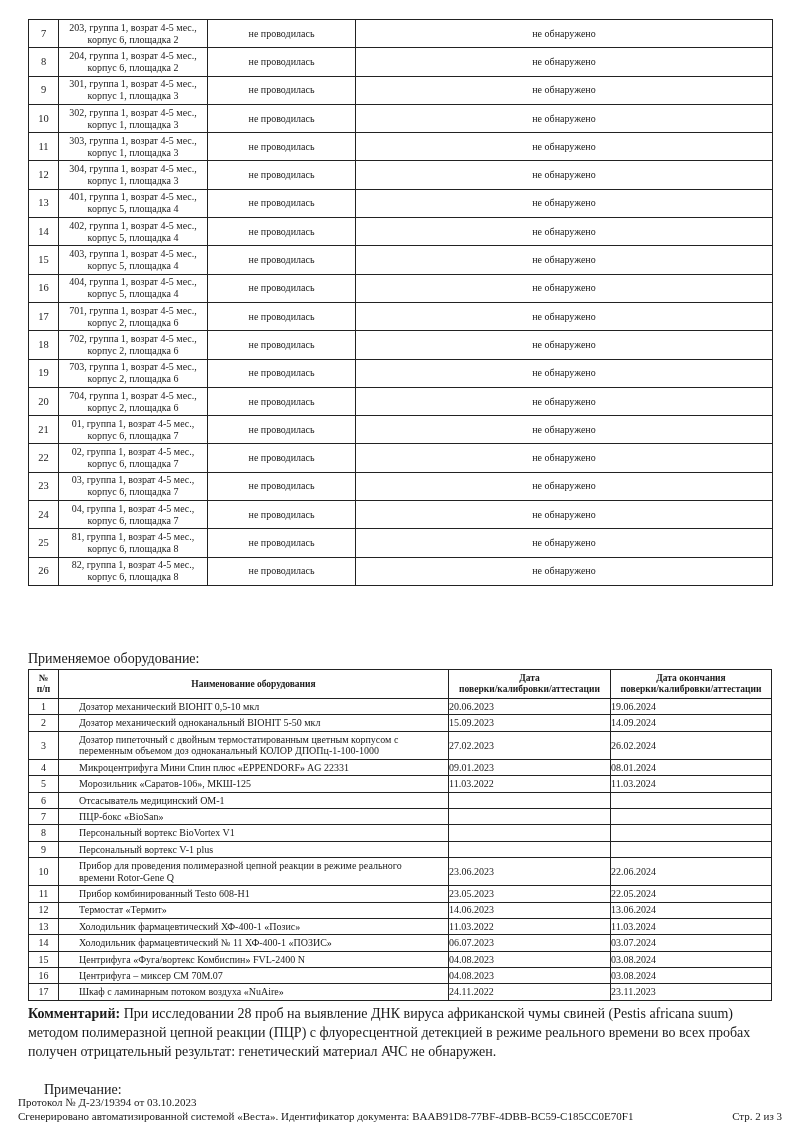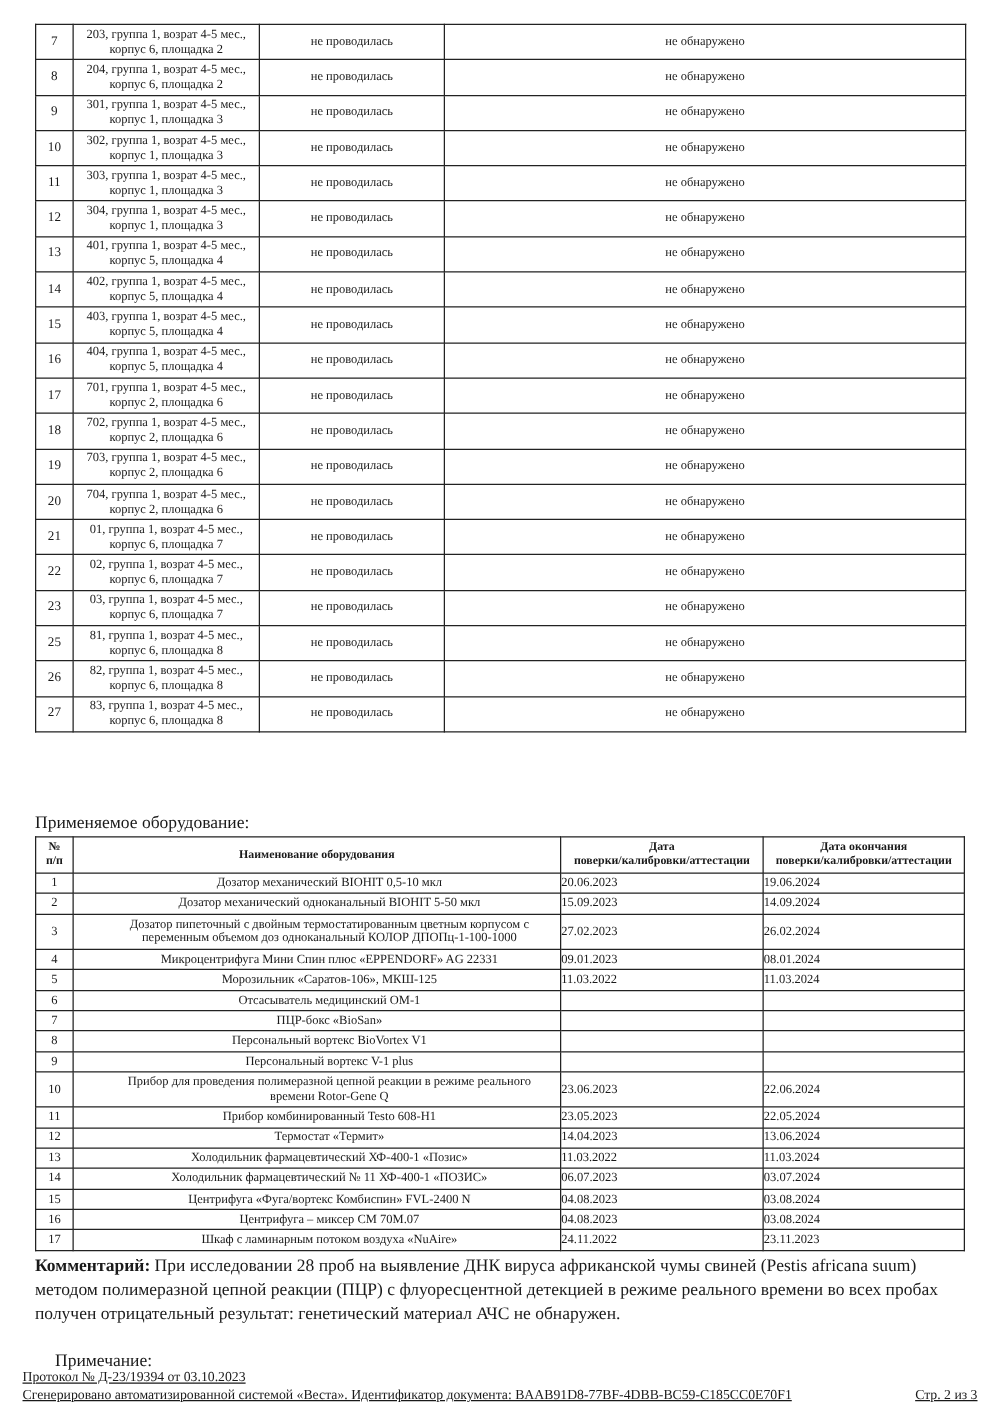--- a/index.html
+++ b/index.html
@@ -12,31 +12,31 @@
   #samples { left: 28px; top: 19px; width: 744px; }
   #samples td { height: 27.3px; font-size: 10px; text-align: center; vertical-align: middle; line-height: 12px; }
   #samples td.num { font-size: 10.5px; }
   #equip-title {
     position: absolute; left: 28px; top: 651px; font-size: 14px; margin: 0; font-weight: normal;
   }
   #equip { left: 28px; top: 669px; width: 743px; }
   #equip th { font-size: 9.5px; font-weight: bold; line-height: 11px; height: 28px; text-align: center; vertical-align: middle; }
   #equip td { font-size: 10px; height: 15.4px; line-height: 11.5px; vertical-align: middle; }
   #equip td.num { text-align: center; }
-  #equip td.name { text-align: center; padding-left: 20px; }
+  #equip td.name { text-align: left; padding-left: 20px; }
   #equip td.date { text-align: left; }
   #equip tr.tall td { height: 27px; }
   #comment {
     position: absolute; left: 28px; top: 1004px; width: 750px;
     font-size: 14px; line-height: 19px; margin: 0;
   }
   #comment b { font-weight: bold; }
   #note { position: absolute; left: 28px; top: 1066px; font-size: 14px; margin: 16px; }
   #footer {
-    position: absolute; left: 18px; top: 1095px; width: 764px; font-size: 11px; line-height: 14px; text-decoration: underline;
+    position: absolute; left: 18px; top: 1095px; width: 764px; font-size: 11px; line-height: 14px;
   }
   #footer .row2 { display: flex; justify-content: space-between; }
 </style>
 </head>
 <body>
 
 <table id="samples">
   <colgroup>
     <col style="width:30px">
       <col style="width:149px">
@@ -140,34 +140,34 @@
         <td>не проводилась</td>
         <td>не обнаружено</td>
       </tr>
       <tr>
         <td class="num">23</td>
         <td><span>03, группа 1, возрат 4-5 мес.,</span><br><span>корпус 6, площадка 7</span></td>
         <td>не проводилась</td>
         <td>не обнаружено</td>
       </tr>
       <tr>
+        <td class="num">24</td>
+        <td><span>04, группа 1, возрат 4-5 мес.,</span><br><span>корпус 6, площадка 7</span></td>
+        <td>не проводилась</td>
+        <td>не обнаружено</td>
+      </tr>
+      <tr>
         <td class="num">25</td>
         <td><span>81, группа 1, возрат 4-5 мес.,</span><br><span>корпус 6, площадка 8</span></td>
         <td>не проводилась</td>
         <td>не обнаружено</td>
       </tr>
       <tr>
         <td class="num">26</td>
         <td><span>82, группа 1, возрат 4-5 мес.,</span><br><span>корпус 6, площадка 8</span></td>
-        <td>не проводилась</td>
-        <td>не обнаружено</td>
-      </tr>
-      <tr>
-        <td class="num">27</td>
-        <td><span>83, группа 1, возрат 4-5 мес.,</span><br><span>корпус 6, площадка 8</span></td>
         <td>не проводилась</td>
         <td>не обнаружено</td>
       </tr>
     </tbody>
 </table>
 
 <h2 id="equip-title">Применяемое оборудование:</h2>
 
 <table id="equip">
   <colgroup>
@@ -256,21 +256,21 @@
       </tr>
       <tr>
         <td class="num">11</td>
         <td class="name"><span>Прибор комбинированный Testo 608-H1</span></td>
         <td class="date">23.05.2023</td>
         <td class="date">22.05.2024</td>
       </tr>
       <tr>
         <td class="num">12</td>
         <td class="name"><span>Термостат «Термит»</span></td>
-        <td class="date">14.04.2023</td>
+        <td class="date">14.06.2023</td>
         <td class="date">13.06.2024</td>
       </tr>
       <tr>
         <td class="num">13</td>
         <td class="name"><span>Холодильник фармацевтический ХФ-400-1 «Позис»</span></td>
         <td class="date">11.03.2022</td>
         <td class="date">11.03.2024</td>
       </tr>
       <tr>
         <td class="num">14</td>

